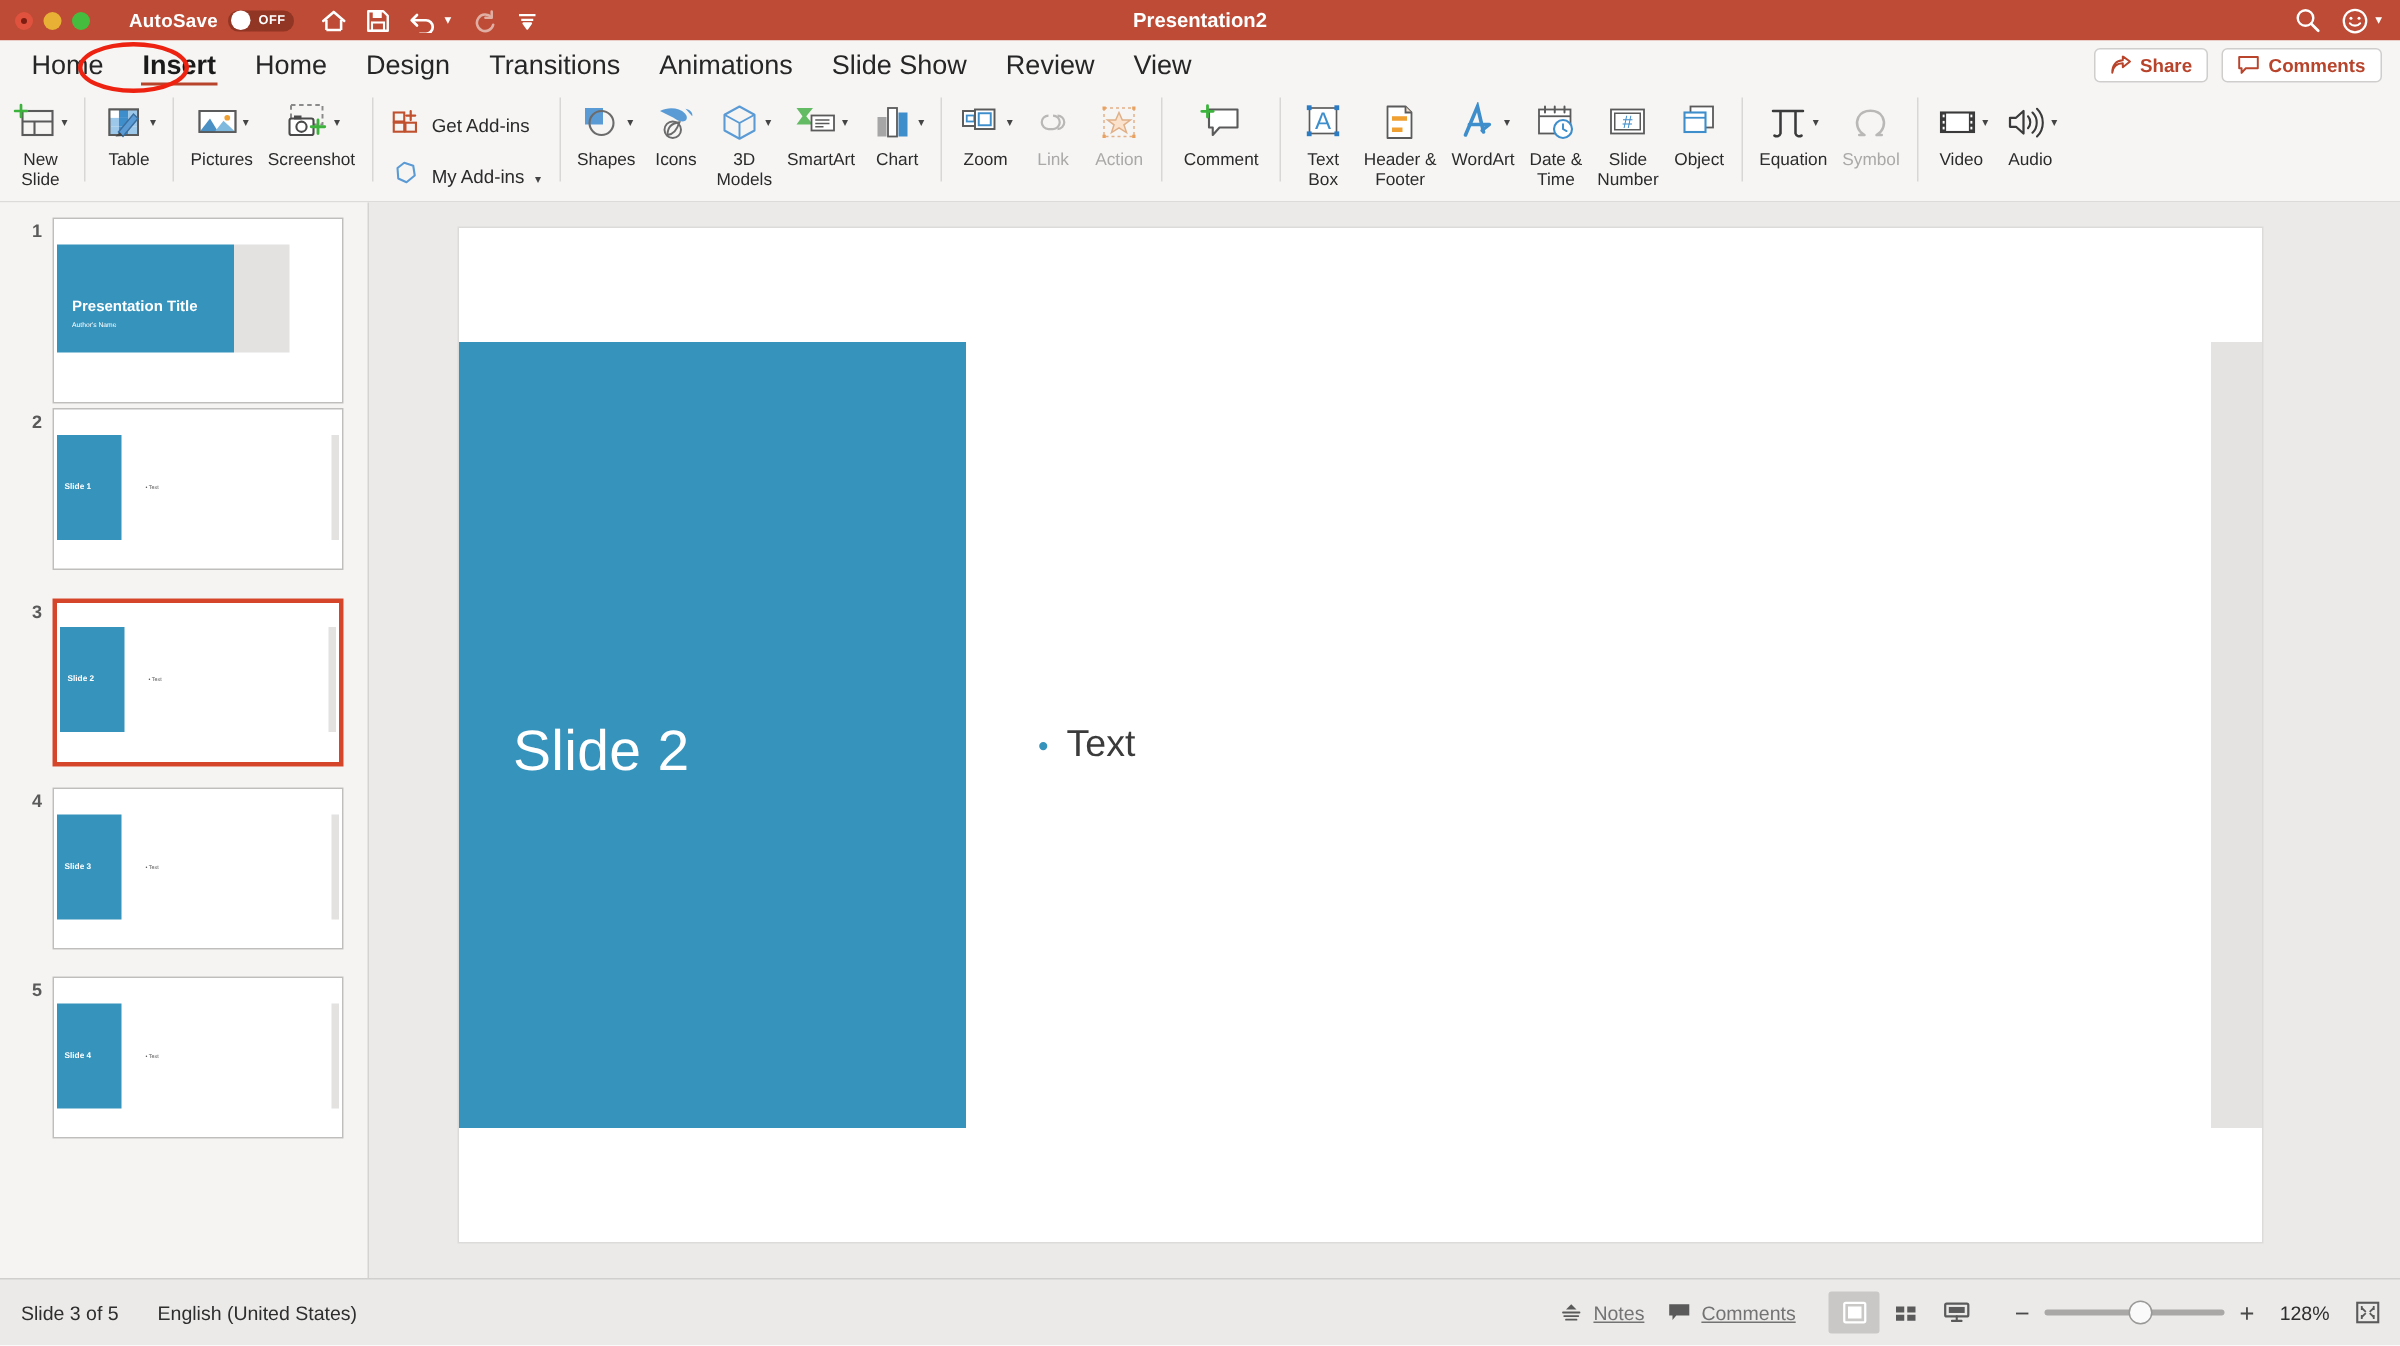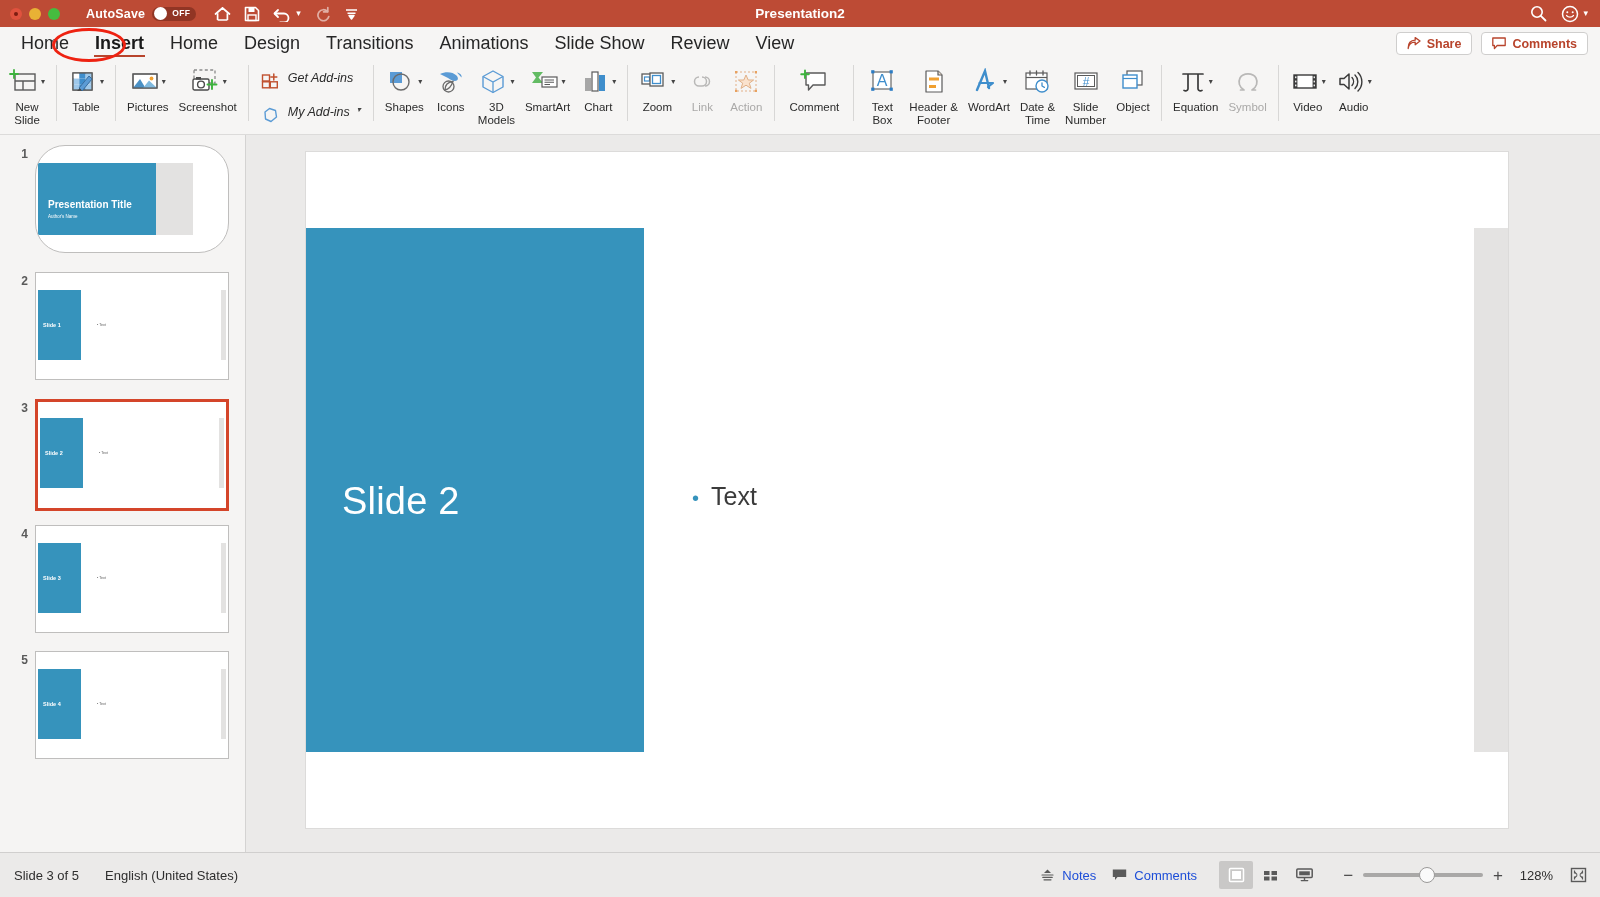--- a/index.html
+++ b/index.html
@@ -83,21 +83,21 @@
     display:flex; flex-direction:column; align-items:center;
     min-width: 44px; padding: 5px 5px 0 5px; position:relative;
   }
   .ritem .glyphrow { display:flex; align-items:center; gap:2px; height:34px; }
   .ritem .lbl {
     font-size:11.5px; color:#2b2b2b; text-align:center; line-height:12.5px;
     margin-top:2px; white-space:pre-line;
   }
   .ritem.disabled .lbl { color:#aaa9a8; }
   .caret { font-size:8px; color:#444; line-height:1; }
-  .ritem.inline { flex-direction:row; align-items:flex-start; gap:7px; padding: 8px 6px; min-width:0;font-style:italic; }
+  .ritem.inline { flex-direction:row; align-items:flex-end; gap:7px; padding: 8px 6px; min-width:0; }
   .ritem.inline .lbl { margin-top:0; font-size:12.5px; }
 
   
   .slidepanel {
     position:absolute; top:135px; left:0; width:246px; height:717px;
     background:#f5f4f3; border-right:1px solid #d4d3d2; overflow:hidden;
   }
   .thumbrow { position:absolute; display:flex; }
   .thumbnum {
     width:22px; text-align:right; font-size:12px; color:#5a5a5a; font-weight:bold;
@@ -141,21 +141,21 @@
 
   
   .statusbar {
     position:absolute; bottom:0; left:0; width:1600px; height:45px;
     background:#ebeae9; border-top:1px solid #d0cfce;
     display:flex; align-items:center;
   }
   .sb-left { display:flex; align-items:center; gap:26px; padding-left:14px; }
   .sb-text { font-size:13px; color:#2e2e2e; }
   .sb-right { margin-left:auto; display:flex; align-items:center; gap:16px; padding-right:12px; }
-  .sb-btn { display:flex; align-items:center; gap:7px; font-size:13px; color:#1d4ed8; }
+  .sb-btn { display:flex; align-items:center; gap:7px; font-size:13px; color:#737373;text-decoration:underline; }
   .viewbtns { display:flex; align-items:center; gap:0px; margin-left:6px; }
   .vbtn { width:34px; height:28px; display:flex; align-items:center; justify-content:center; }
   .vbtn.active { background:#c9c8c7; border-radius:2px; }
   .zoomrow { display:flex; align-items:center; gap:10px; margin-left:6px; }
   .zoomtrack {
     width:120px; height:4px; background:#a9a8a7; border-radius:2px; position:relative;
   }
   .zoomknob {
     position:absolute; left:56px; top:-6px; width:16px; height:16px;
     border-radius:50%; background:#fafafa; border:1px solid #9a9998;
@@ -648,21 +648,21 @@
         </div>
         <div class="lbl">Audio</div>
       </div>
     </div>
   </div>
 
   <div class="slidepanel">
 
     <div class="thumbrow" style="left:6px; top:10px;">
       <div class="thumbnum">1</div>
-      <div class="thumb" style="height:108px;border-radius:30px;">
+      <div class="thumb" style="height:124px;">
         <div class="th-blue" style="left:2px; top:17px; width:118px; height:72px;"></div>
         <div class="th-gray" style="left:120px; top:17px; width:37px; height:72px;"></div>
         <div class="th-title" style="left:12px; top:53px; font-size:10px;">Presentation Title</div>
         <div class="th-title" style="left:12px; top:68px; font-size:4.5px; font-weight:normal;">Author's Name</div>
       </div>
     </div>
 
     <div class="thumbrow" style="left:6px; top:137px;">
       <div class="thumbnum">2</div>
       <div class="thumb" style="height:108px;">

